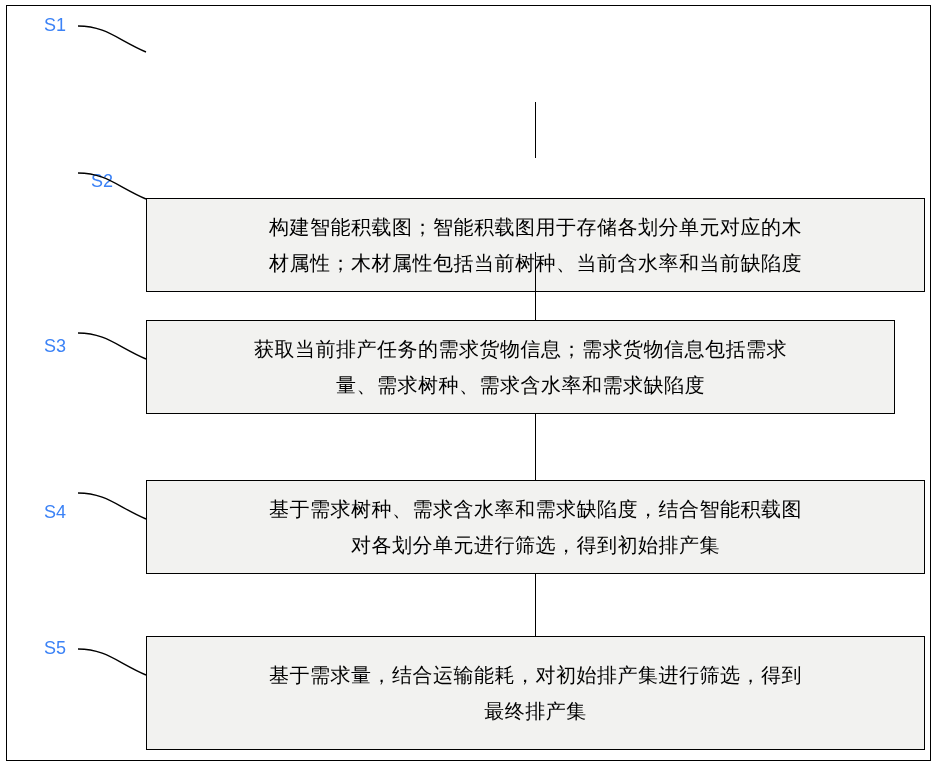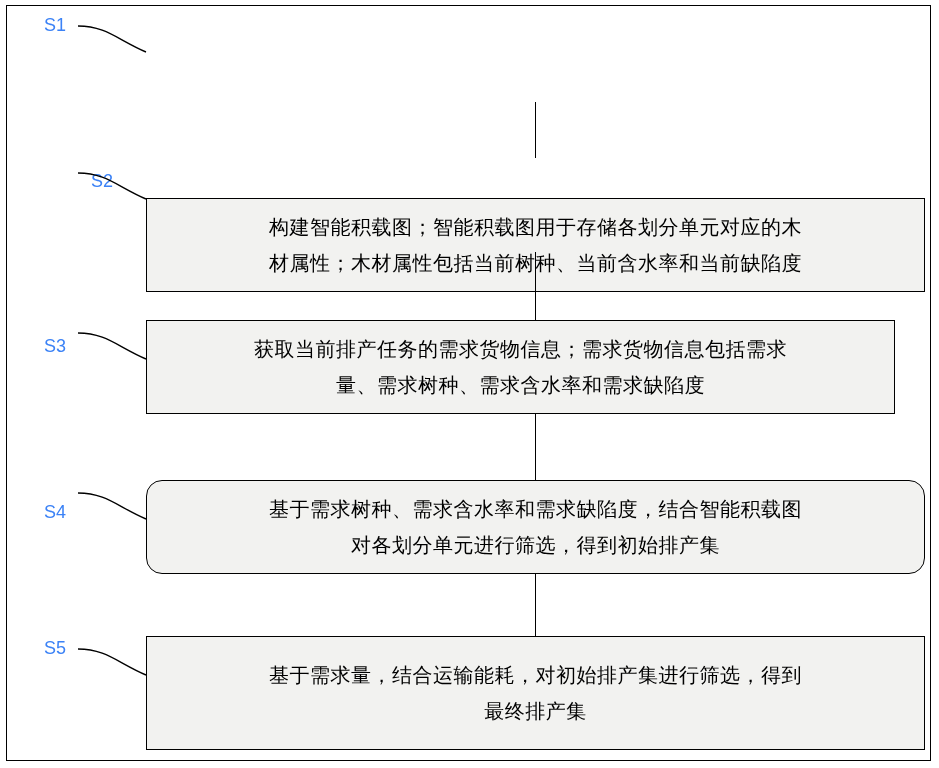--- a/index.html
+++ b/index.html
@@ -86,21 +86,21 @@
   <div class="step" style="left:146px; top:320px; width:749px; height:94px;">
     <div class="step-text">获取当前排产任务的需求货物信息；需求货物信息包括需求
 量、需求树种、需求含水率和需求缺陷度</div>
   </div>
   <div class="label" style="left:44px; top:336px;">S3</div>
   <svg class="leader" style="left:78px; top:331px;" width="70" height="40" viewBox="0 0 70 40">
     <path d="M0 2 C28 2, 40 16, 68 28" stroke="#000000" fill="none" stroke-width="1.4"></path>
   </svg>
   <div class="connector" style="left:535px; top:414px; height:66px;"></div>
 
-  <div class="step" style="left:146px; top:480px; width:779px; height:94px;border-radius:16px;">
+  <div class="step" style="left:146px; top:480px; width:779px; height:94px;">
     <div class="step-text">基于需求树种、需求含水率和需求缺陷度，结合智能积载图
 对各划分单元进行筛选，得到初始排产集</div>
   </div>
   <div class="label" style="left:44px; top:482px;margin-top:20px;">S4</div>
   <svg class="leader" style="left:78px; top:491px;" width="70" height="40" viewBox="0 0 70 40">
     <path d="M0 2 C28 2, 40 16, 68 28" stroke="#000000" fill="none" stroke-width="1.4"></path>
   </svg>
   <div class="connector" style="left:535px; top:574px; height:62px;"></div>
 
   <div class="step" style="left:146px; top:636px; width:779px; height:114px;">

